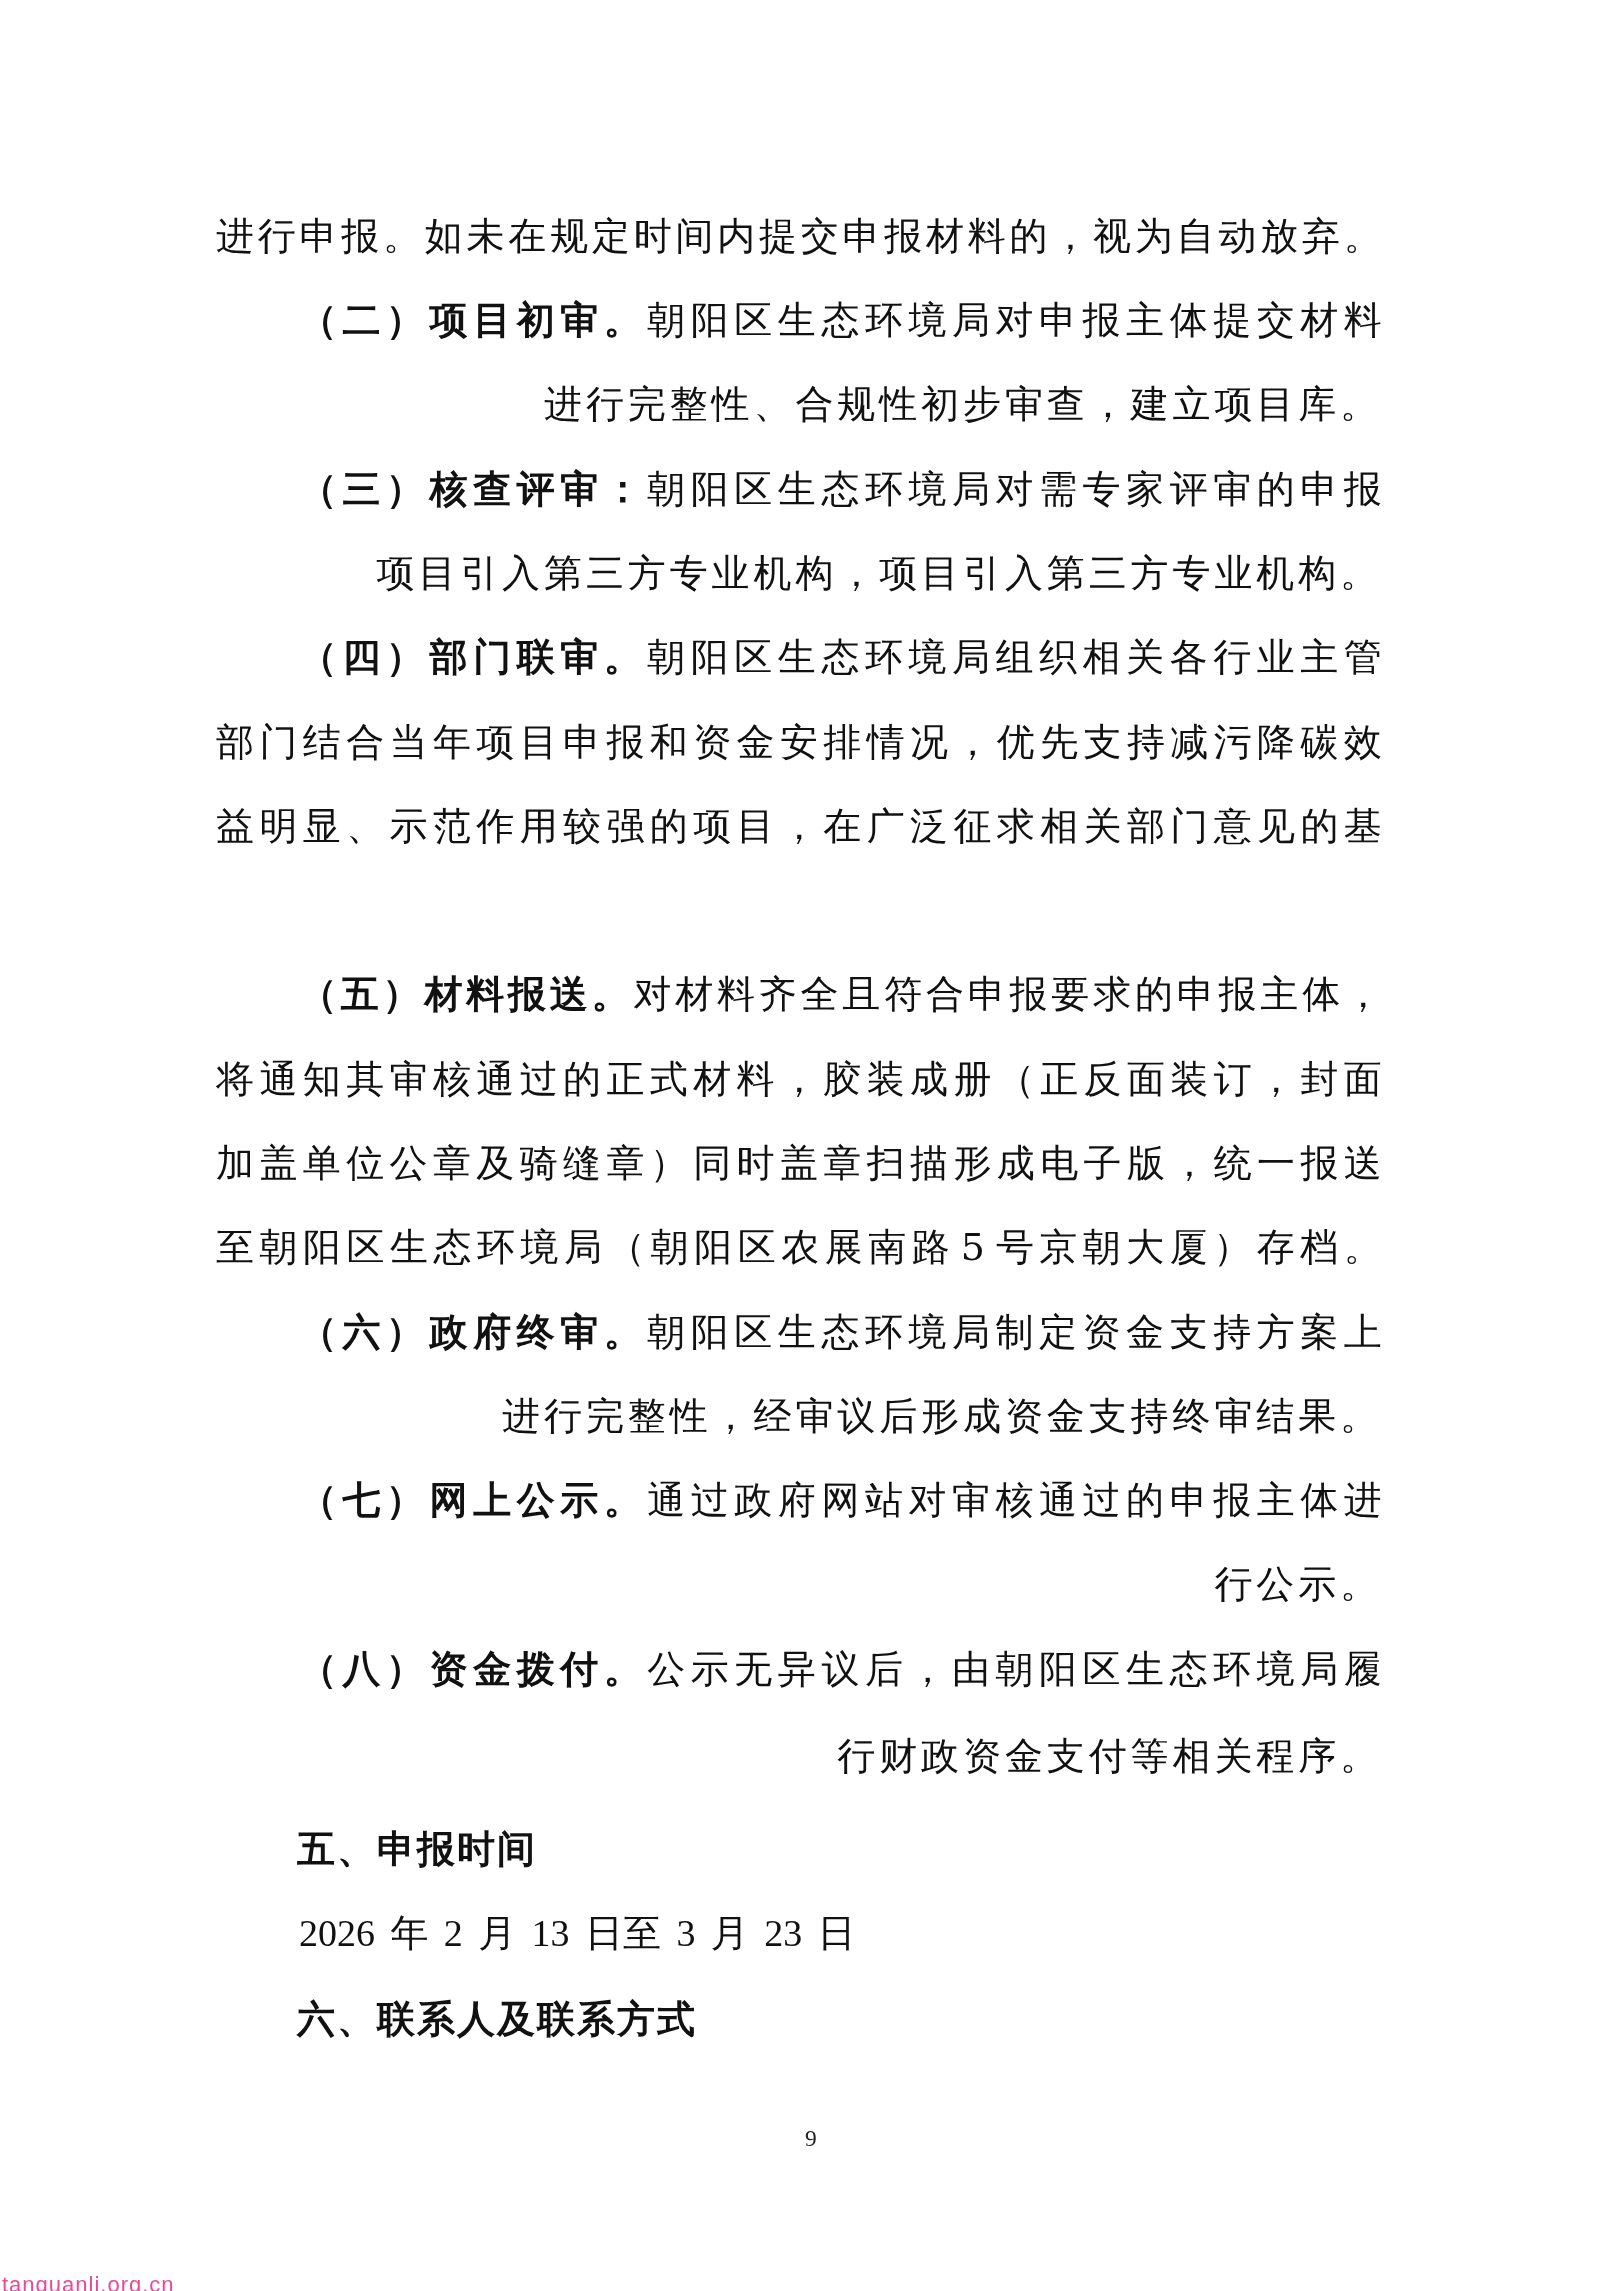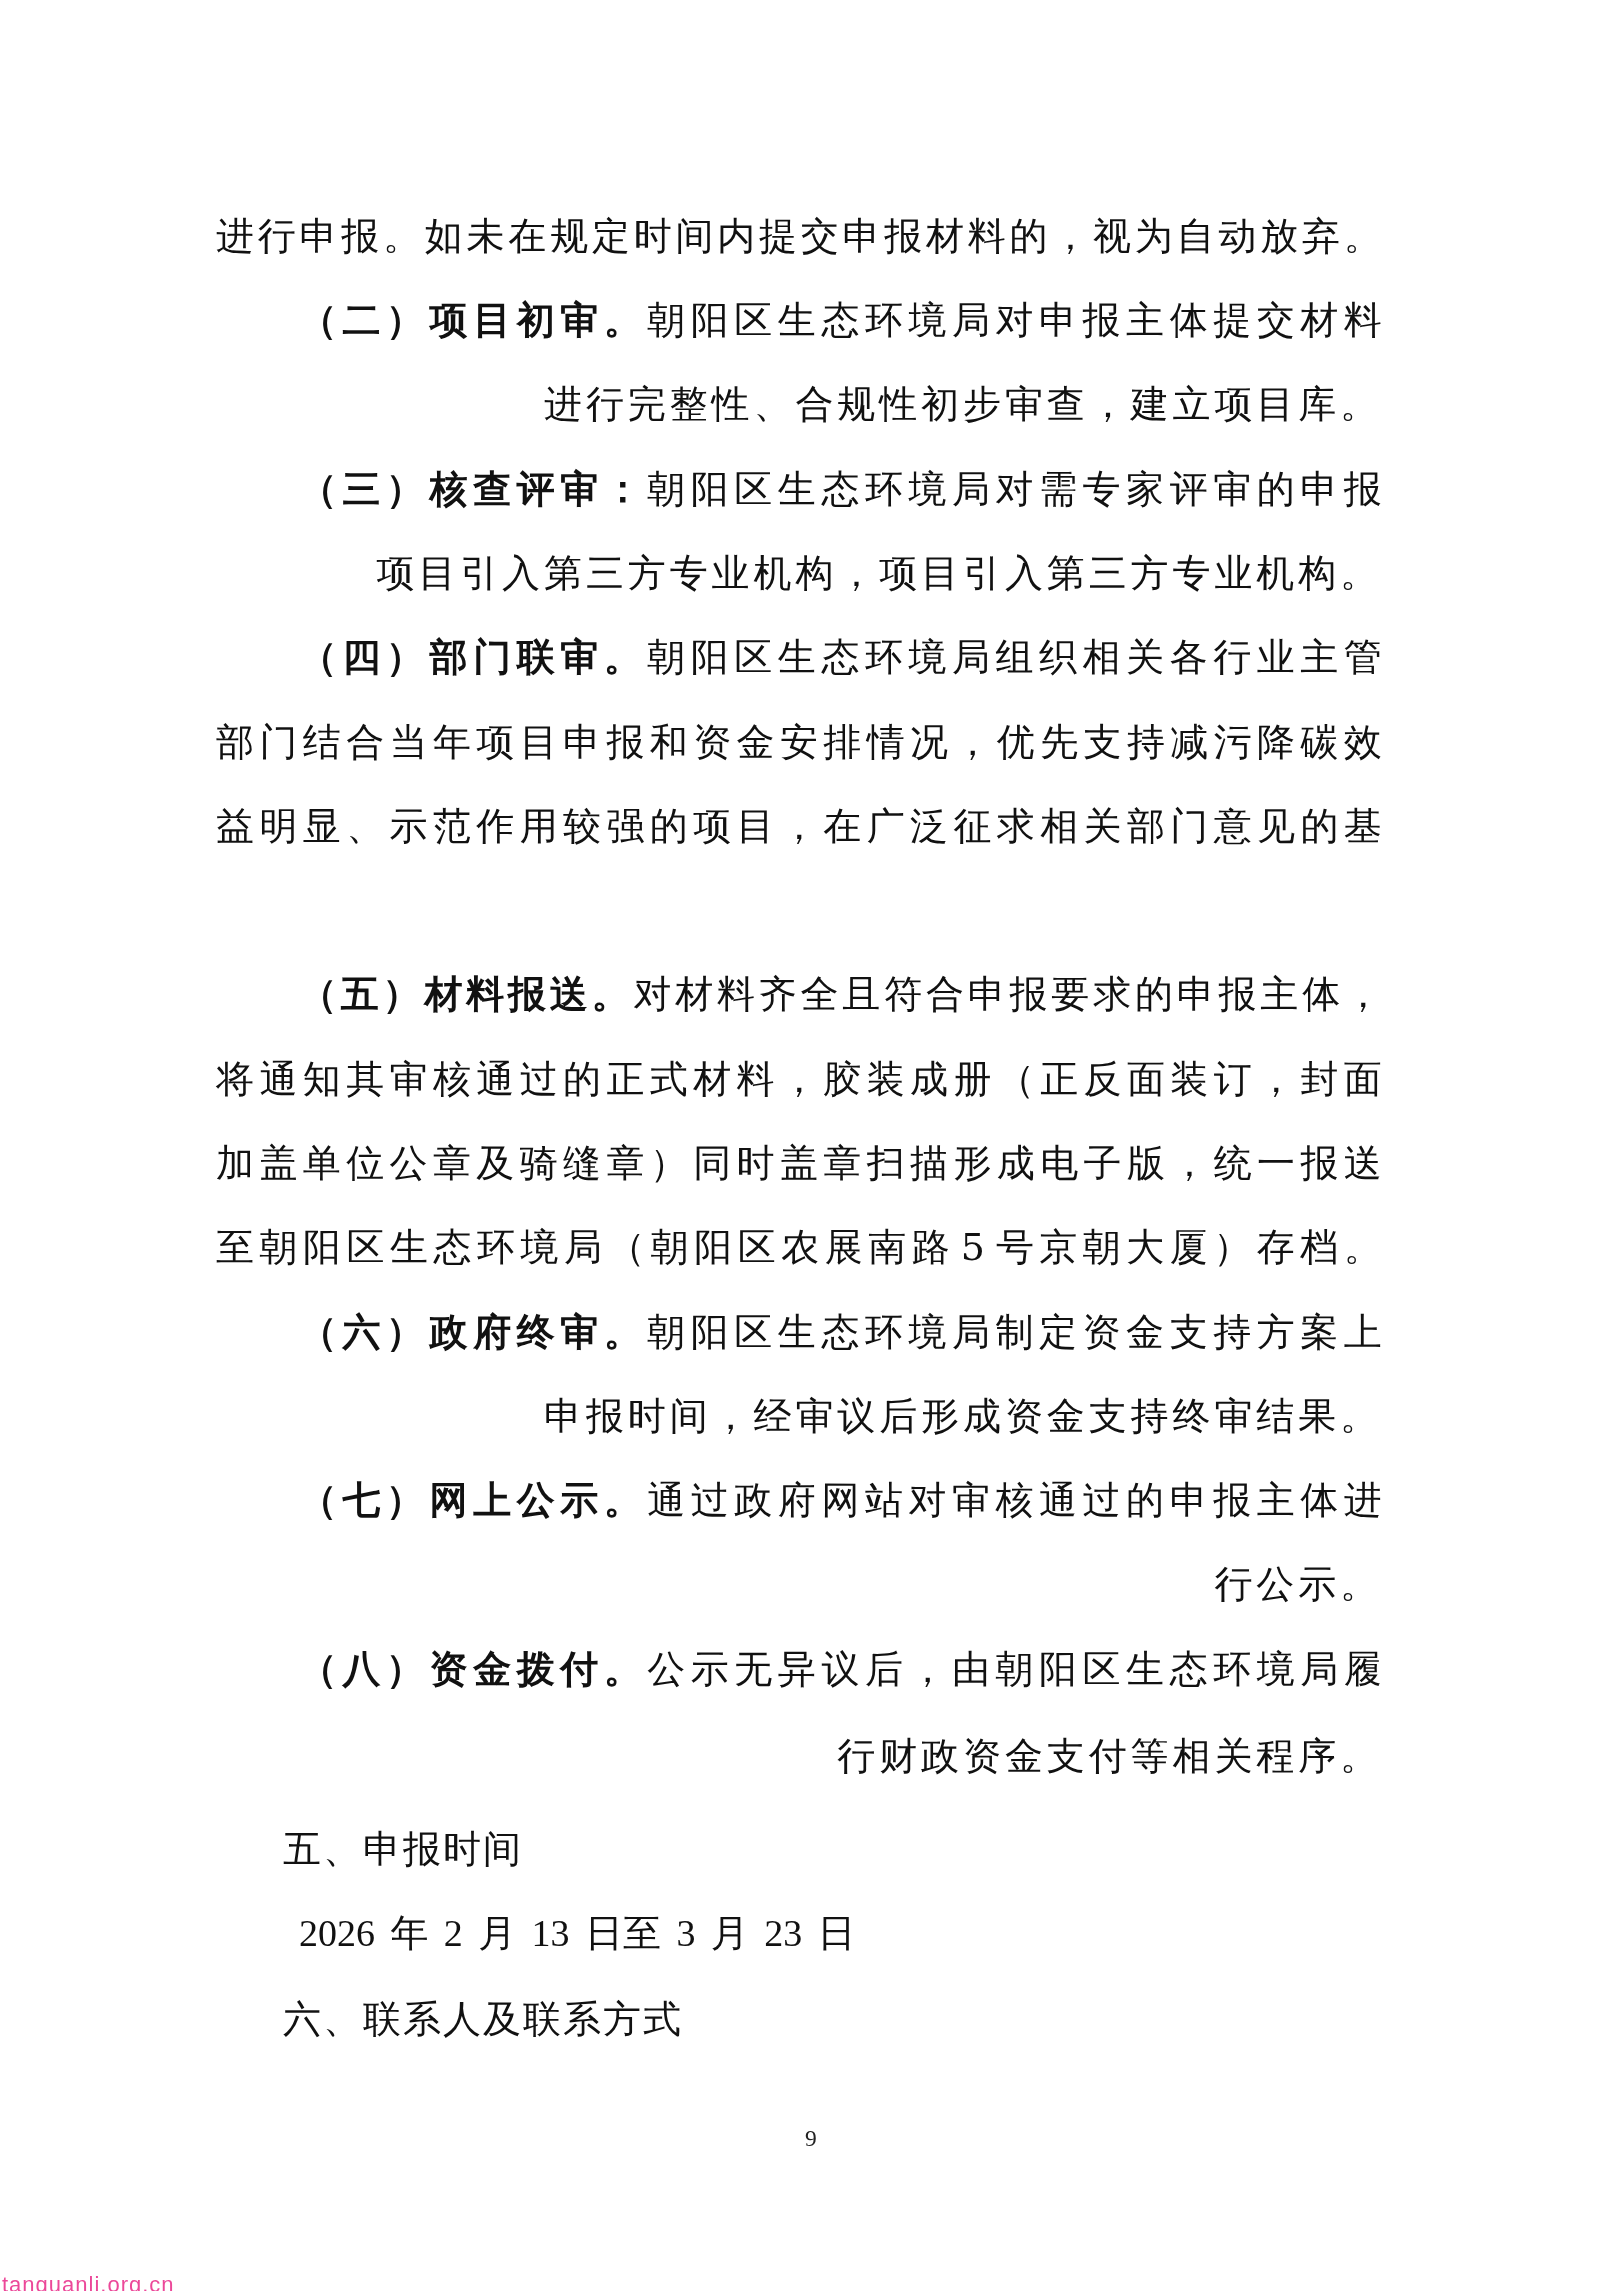--- a/index.html
+++ b/index.html
@@ -42,25 +42,25 @@
   .line.last {
     text-align: right;
     letter-spacing: 3.9px;
   }
   .line.heading-line .lead {
     font-weight: bold;
     font-family: "DejaVu Sans", "Liberation Sans", sans-serif;
   }
   .section-title {
     position: absolute;
-    left: 283px;
+    left: 297px;
     height: 59px;
     line-height: 59px;
     font-size: 38px;
-    font-weight: normal;
+    font-weight: bold;
     font-family: "DejaVu Sans", "Liberation Sans", sans-serif;
     letter-spacing: 2px;
     white-space: nowrap;
   }
   .date-line {
     position: absolute;
     left: 299px;
     height: 59px;
     line-height: 59px;
     font-size: 38px;
@@ -146,21 +146,21 @@
   <div class="line full" style="top: 1218px; display: flex; justify-content: space-between;">
     <span style="display: contents;"><span>至</span><span>朝</span><span>阳</span><span>区</span><span>生</span><span>态</span><span>环</span><span>境</span><span>局</span><span>（</span><span>朝</span><span>阳</span><span>区</span><span>农</span><span>展</span><span>南</span><span>路</span><span> </span><span>5</span><span> </span><span>号</span><span>京</span><span>朝</span><span>大</span><span>厦</span><span>）</span><span>存</span><span>档</span><span>。</span></span>
   </div>
 
   <div class="line indent full heading-line" style="top: 1303px; display: flex; justify-content: space-between;">
     <span class="lead" style="display: contents;"><span>（</span><span>六</span><span>）</span><span>政</span><span>府</span><span>终</span><span>审</span><span>。</span></span>
       <span style="display: contents;"><span>朝</span><span>阳</span><span>区</span><span>生</span><span>态</span><span>环</span><span>境</span><span>局</span><span>制</span><span>定</span><span>资</span><span>金</span><span>支</span><span>持</span><span>方</span><span>案</span><span>上</span></span>
   </div>
 
   <div class="line last" style="top:1387px">
-    <span>申报时间，经审议后形成资金支持终审结果。</span>
+    <span>进行完整性，经审议后形成资金支持终审结果。</span>
   </div>
 
   <div class="line indent full heading-line" style="top: 1471px; display: flex; justify-content: space-between;">
     <span class="lead" style="display: contents;"><span>（</span><span>七</span><span>）</span><span>网</span><span>上</span><span>公</span><span>示</span><span>。</span></span>
       <span style="display: contents;"><span>通</span><span>过</span><span>政</span><span>府</span><span>网</span><span>站</span><span>对</span><span>审</span><span>核</span><span>通</span><span>过</span><span>的</span><span>申</span><span>报</span><span>主</span><span>体</span><span>进</span></span>
   </div>
 
   <div class="line last" style="top:1555px">
     <span>行公示。</span>
   </div>

